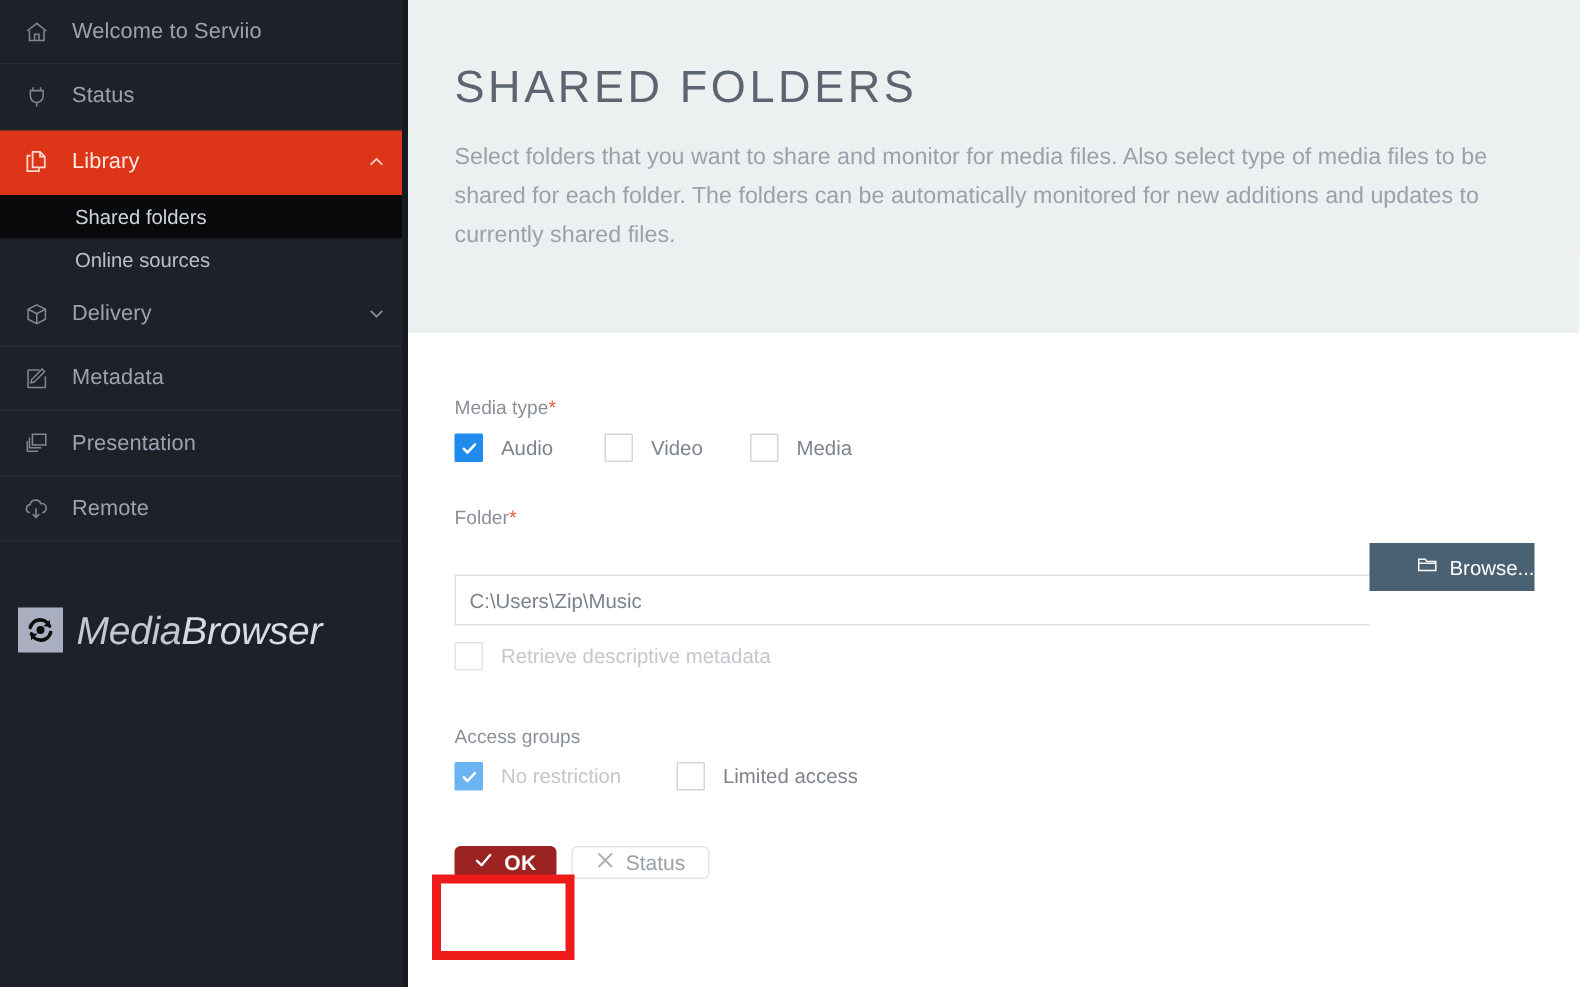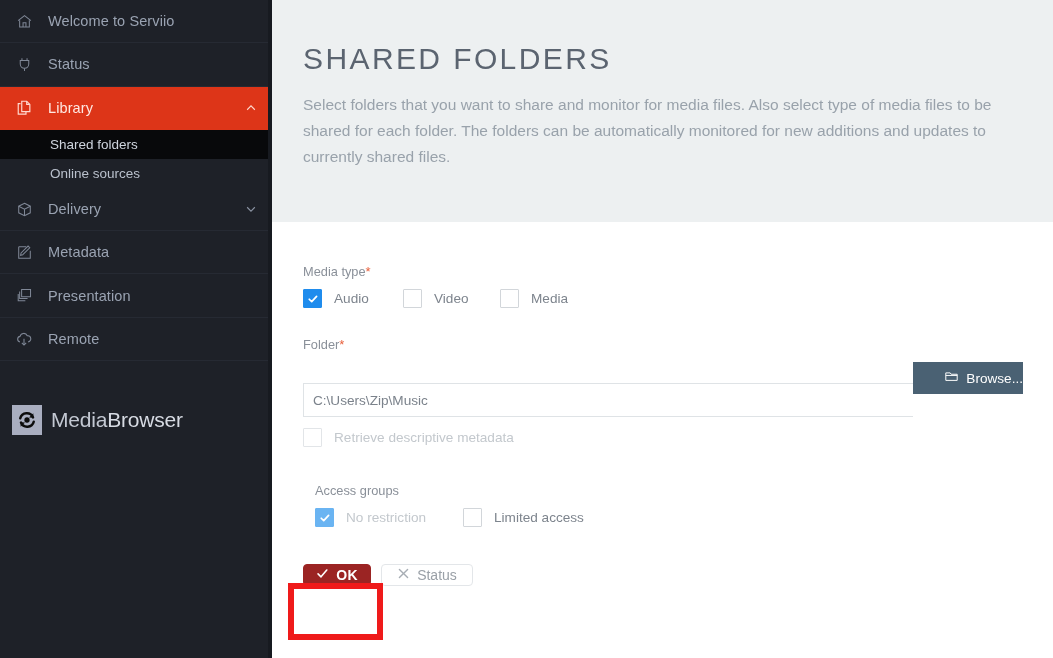--- a/index.html
+++ b/index.html
@@ -69,24 +69,25 @@
     height: 34px;
   }
   #brand-mark {
     width: 30px; height: 30px;
     background: #a9aec0;
     display: flex; align-items: center; justify-content: center;
     flex: 0 0 30px;
   }
   #brand-text {
     margin-left: 9px;
-    font-size: 21px;
+    font-size: 26px;
     color: #c3c8d2;
     letter-spacing: -.2px;
     white-space: nowrap;
+    font-style: italic;
   }
   #brand-text .b2 { color: #d7dbe3; }
 
   
   #main { flex: 1 1 auto; height: 658px; position: relative; background: #fff; }
 
   #page-header {
     background: #edf0f1;
     height: 222px;
     padding: 42px 30px 0 31px;
@@ -160,21 +161,21 @@
     color: #ffffff;
     border: none;
     font-family: "Liberation Sans", sans-serif;
     font-size: 13.6px;
     display: flex; align-items: center; justify-content: flex-end;
     gap: 7px;
     cursor: pointer;
   }
 
   #metadata-field { margin-top: 34px; }
-  #access-field { margin-top: 36px; margin-left: 12px; }
+  #access-field { margin-top: 36px; }
   #access-row .cb-wrap:nth-child(1) { width: 148px; }
 
   #actions { margin-top: 37px; display: flex; align-items: center; }
   .btn {
     height: 22px;
     font-family: "Liberation Sans", sans-serif;
     font-size: 14px;
     display: inline-flex; align-items: center; justify-content: center;
     gap: 7px;
     border-radius: 4px;

